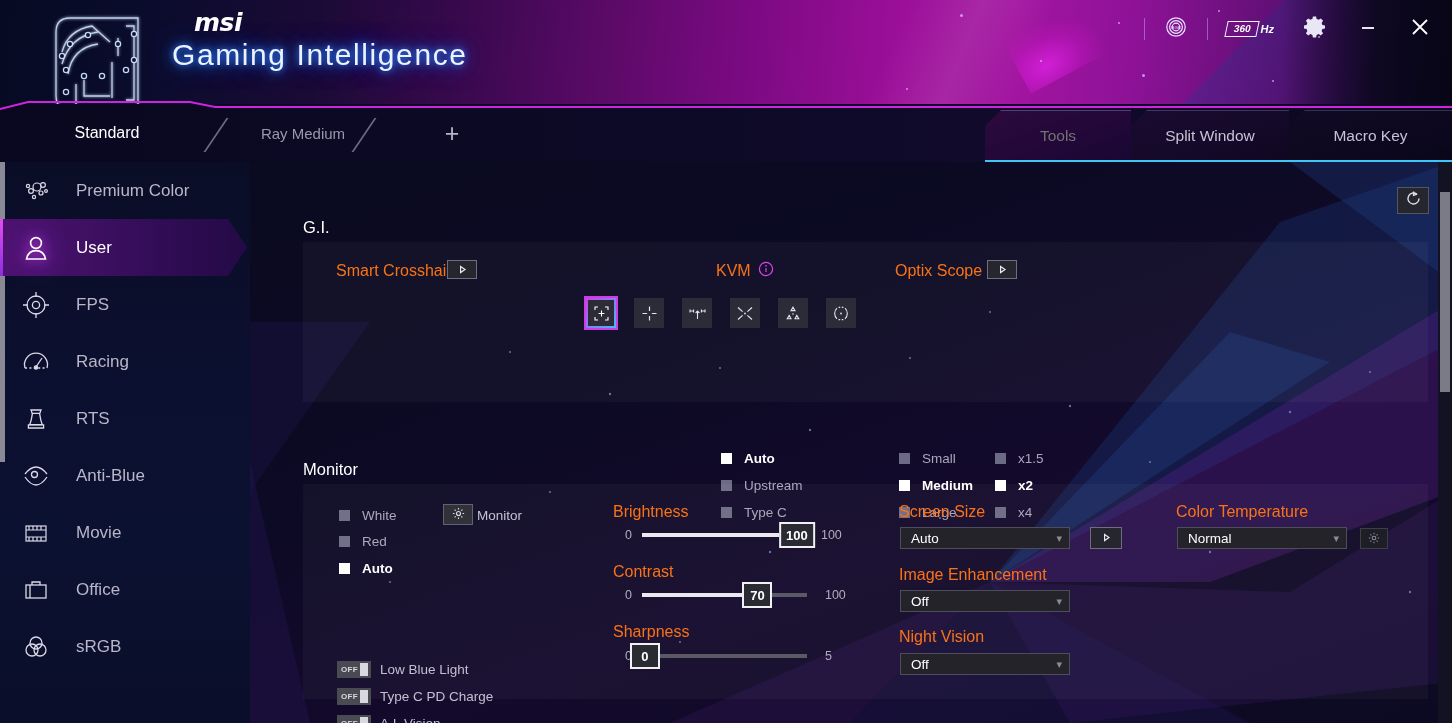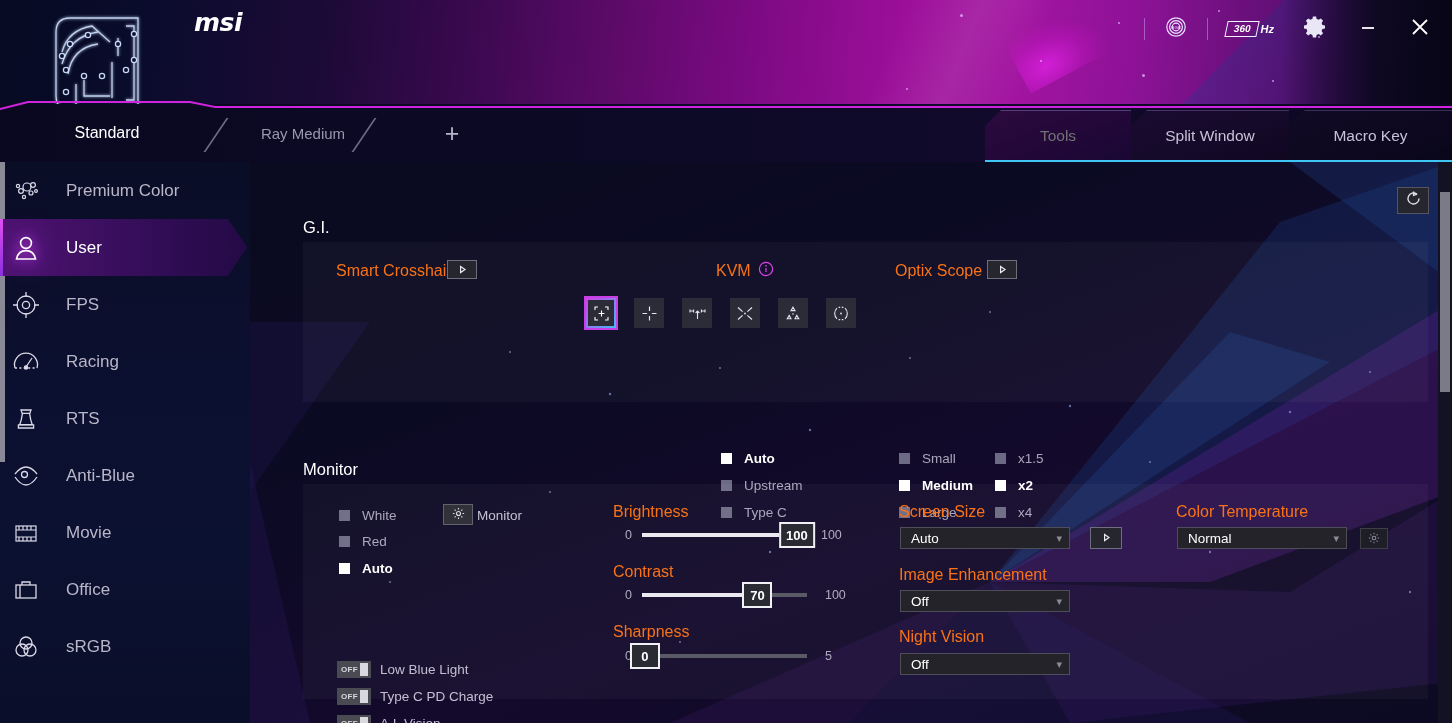--- a/index.html
+++ b/index.html
@@ -101,21 +101,21 @@
   .rtab.t-split .shape { background: linear-gradient(160deg, #1a0a30 0%, #150a2a 50%, #100722 100%); border-top:1px solid rgba(140,120,190,.4); }
   .rtab.t-macro .shape { background: linear-gradient(160deg, #120a26 0%, #0d0820 50%, #0a0619 100%); border-top:1px solid rgba(130,115,180,.38); }
   .rtab-underline { position: absolute; left: 0; bottom: 0; height: 2px; width: 100%; background: #3fc6f5; }
 
   .magenta-line { position: absolute; left: 0; top: 96px; width: 1000px; height: 2px; z-index: 6; }
 
   
   .sidebar { position: absolute; left: 0; top: 162px; width: 250px; height: 561px; background: #0b0e2a; overflow: hidden; }
   .sb-bg { position: absolute; inset: 0; background: linear-gradient(180deg,#0a0d26 0%, #0c1030 40%, #0b1130 70%, #0a0e2a 100%); }
   .sb-item {
-    position: relative; height: 57px; display: flex; align-items: center; padding-left: 8px; gap: 22px;
+    position: relative; height: 57px; display: flex; align-items: center; padding-left: 18px; gap: 22px;
     color: #b9b6c9; font-size: 17px;
   }
   .sb-item .ic { width: 36px; height: 36px; display: flex; align-items: center; justify-content: center; flex: 0 0 36px; }
   .sb-item.active { color: #ffffff; }
   .sb-item.active .hl {
     position: absolute; left: 0; top: 0; height: 57px; width: 247px;
     background: linear-gradient(90deg, #4e1270 0%, #3f1063 35%, #2e0c52 72%, #240a46 100%);
     clip-path: polygon(0 0, 228px 0, 247px 28px, 228px 57px, 0 57px);
   }
   .sb-item.active .edge { position: absolute; left: 0; top: 0; width: 3px; height: 57px; background: linear-gradient(180deg,#e14ff0,#8b2fe0); }
@@ -239,20 +239,21 @@
             <circle cx="112" cy="30" r="2.6"></circle>
           <circle cx="112" cy="56" r="2.6"></circle>
             <circle cx="104" cy="66" r="2.6"></circle>
           <circle cx="44" cy="88" r="2.6"></circle>
         </g>
       </svg>
     </div>
 
     <div class="brand">
       <div class="msi">msi</div>
+      <div class="gi-title">Gaming Intelligence</div>
     </div>
 
     <div class="hdr-right">
       <div class="hdr-sep"></div>
       <div class="hdr-item" style="padding:0 6px">
         <span>
           <svg width="22" height="22" viewBox="0 0 22 22" fill="none" stroke="#e8e2ff" stroke-width="1.2">
             <circle cx="11" cy="11" r="9.2"></circle>
               <circle cx="11" cy="11" r="6.4"></circle>
               <circle cx="11" cy="11" r="3.8"></circle>

